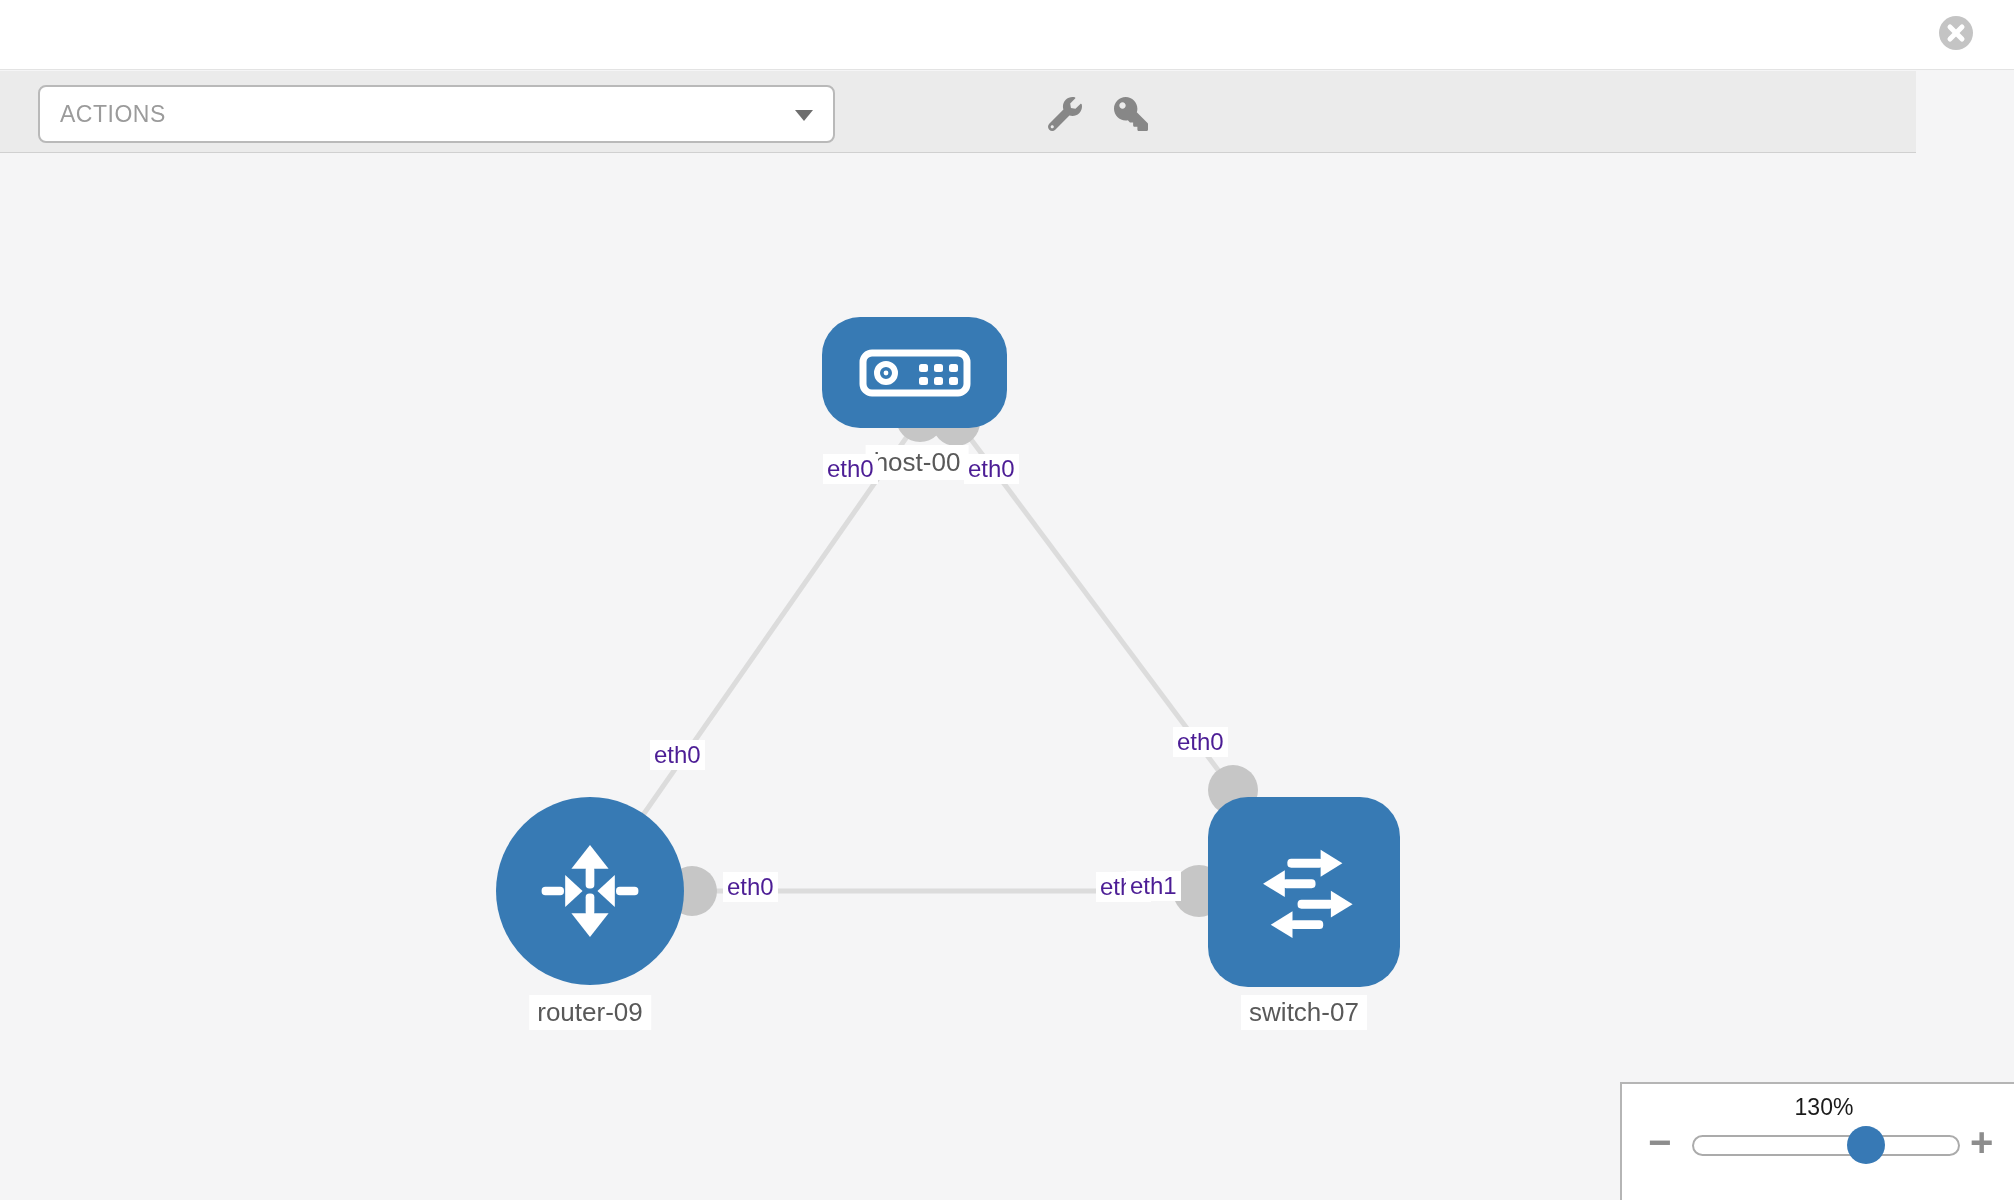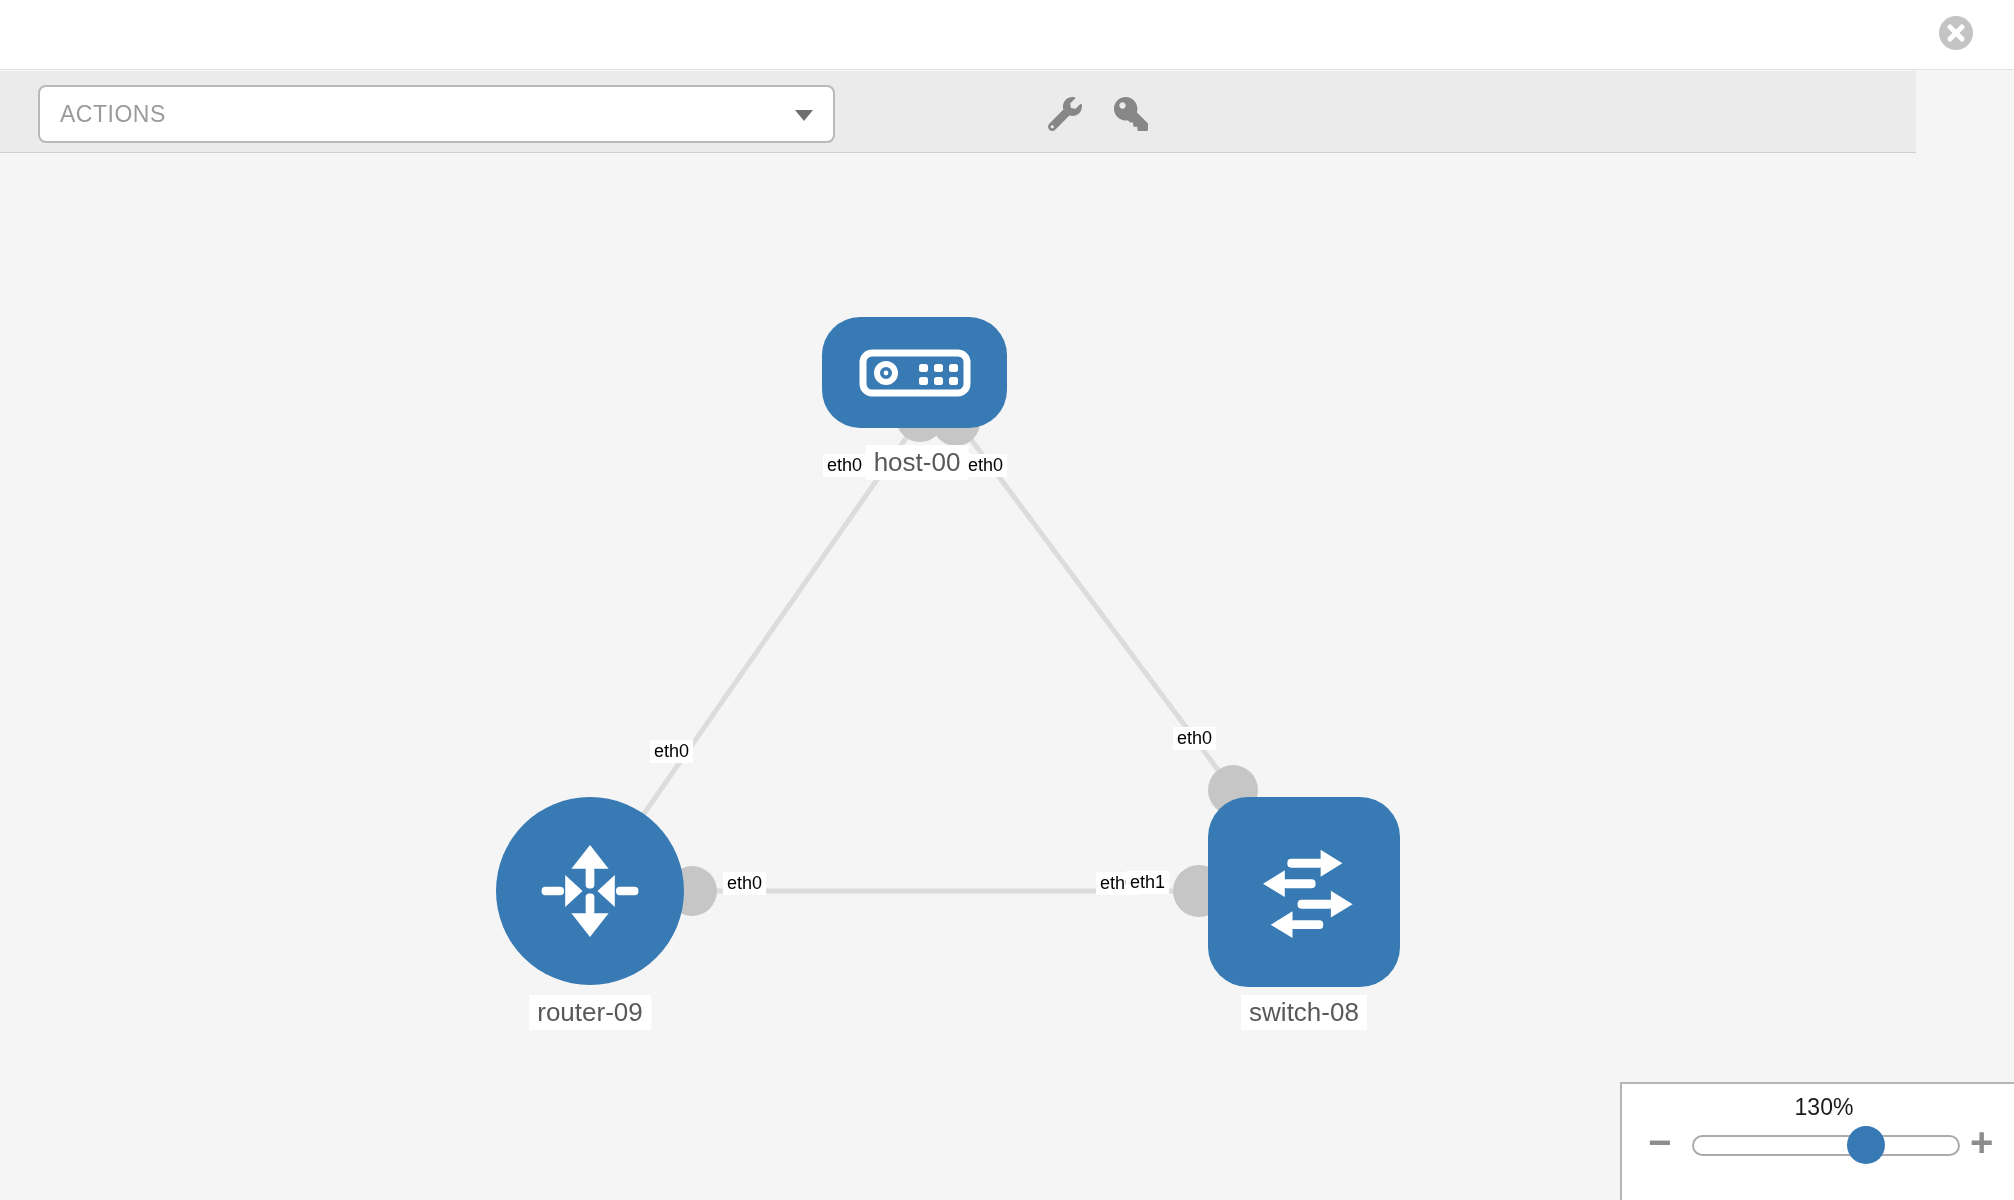--- a/index.html
+++ b/index.html
@@ -38,21 +38,21 @@
   #node-host   { left:822px; top:164px; width:185px; height:111px; border-radius:38px; }
   #node-router { left:496px; top:644px; width:188px; height:188px; border-radius:50%; }
   #node-switch { left:1208px; top:644px; width:192px; height:190px; border-radius:40px; }
 
   .nlabel { position:absolute; transform:translateX(-50%); background:#ffffff; color:#595959;
             font-size:26px; padding:2px 8px; z-index:3; white-space:nowrap; }
   #lbl-host   { left:917px; top:292px; }
   #lbl-router { left:590px; top:842px; }
   #lbl-switch { left:1304px; top:842px; }
 
-  .ilabel { position:absolute; background:#ffffff; color:#000000; font-size:18px;
+  .ilabel { position:absolute; background:#ffffff; color:#4c1d95; font-size:24px;
             padding:1px 4px; z-index:3; white-space:nowrap; }
   #if-rh-r { left:650px; top:587px; }
   #if-rh-h { left:823px; top:301px; }
   #if-hs-h { left:964px; top:301px; }
   #if-hs-s { left:1173px; top:574px; }
   #if-rs-r { left:723px; top:719px; }
   #if-rs-s-under { left:1096px; top:719px; z-index:3; }
   #if-rs-s-over  { left:1126px; top:718px; z-index:4; }
 
   
@@ -154,21 +154,21 @@
       <polygon points="18,43.5 35,33 35,54"></polygon>
       <rect x="45" y="56" width="28" height="7" rx="3"></rect>
       <polygon points="88,59.5 71,49 71,70"></polygon>
       <rect x="39" y="72" width="26" height="7" rx="3"></rect>
       <polygon points="24,75.5 41,65 41,86"></polygon>
     </svg>
   </div>
 
   <div class="nlabel" id="lbl-host">host-00</div>
   <div class="nlabel" id="lbl-router">router-09</div>
-  <div class="nlabel" id="lbl-switch">switch-08</div>
+  <div class="nlabel" id="lbl-switch">switch-07</div>
 
   <div class="ilabel" id="if-rh-r">eth0</div>
   <div class="ilabel" id="if-rh-h">eth0</div>
   <div class="ilabel" id="if-hs-h">eth0</div>
   <div class="ilabel" id="if-hs-s">eth0</div>
   <div class="ilabel" id="if-rs-r">eth0</div>
   <div class="ilabel" id="if-rs-s-under">eth0</div>
   <div class="ilabel" id="if-rs-s-over">eth1</div>
 </div>
 

